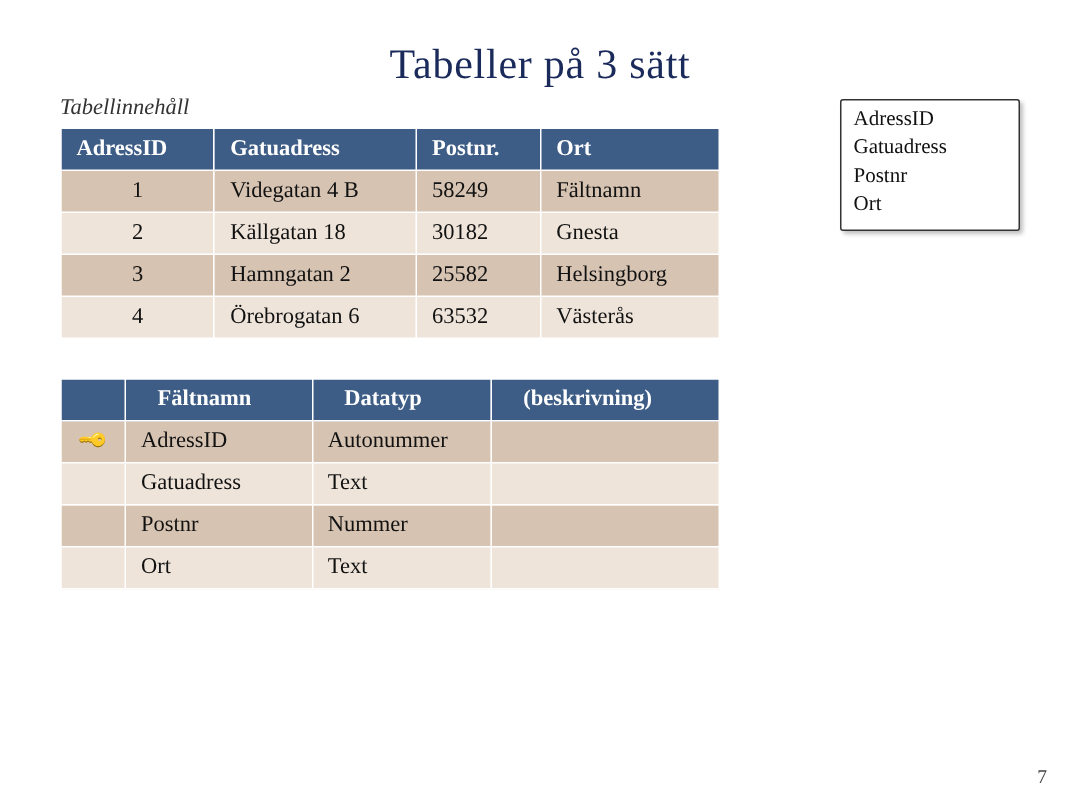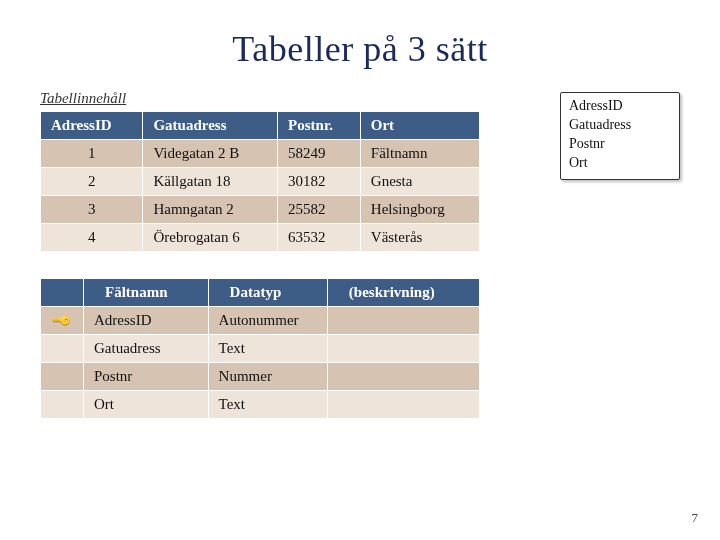--- a/index.html
+++ b/index.html
@@ -6,34 +6,33 @@
   html, body { width: 720px; height: 540px; }
   body {
     font-family: Georgia, 'Times New Roman', serif;
     background: #fff;
     position: relative;
     color: #111;
   }
   .slide { width: 720px; height: 540px; position: relative; padding: 18px 40px 20px 40px; }
   .title {
     text-align: center;
-    font-size: 36px;
+    font-size: 28px;
     font-weight: 400;
     color: #1a2a5a;
     margin-top: 10px;
-    margin-bottom: 20px;
+    margin-bottom: 4px;
     letter-spacing: 0.5px;
   }
   .row1 { display: flex; gap: 30px; align-items: flex-start; }
   .left-block { flex: 0 0 440px; }
   .right-block { flex: 1; }
   .section-label {
     font-size: 15px;
     font-style: italic;
-    text-decoration: underline;
     color: #333;
     margin-bottom: 4px;
   }
   
   table.data { border-collapse: collapse; width: 100%; font-size: 15px; }
   table.data th {
     background: #3e5d86;
     color: #fff;
     text-align: left;
     padding: 5px 10px;
@@ -115,21 +114,21 @@
           <tr>
             <th>AdressID</th>
             <th>Gatuadress</th>
             <th>Postnr.</th>
             <th>Ort</th>
           </tr>
         </thead>
         <tbody>
           <tr class="odd">
             <td class="id">1</td>
-            <td>Videgatan 2 B</td>
+            <td>Videgatan 4 B</td>
             <td>58249</td>
             <td>Fältnamn</td>
           </tr>
           <tr class="even">
             <td class="id">2</td>
             <td>Källgatan 18</td>
             <td>30182</td>
             <td>Gnesta</td>
           </tr>
           <tr class="odd">

